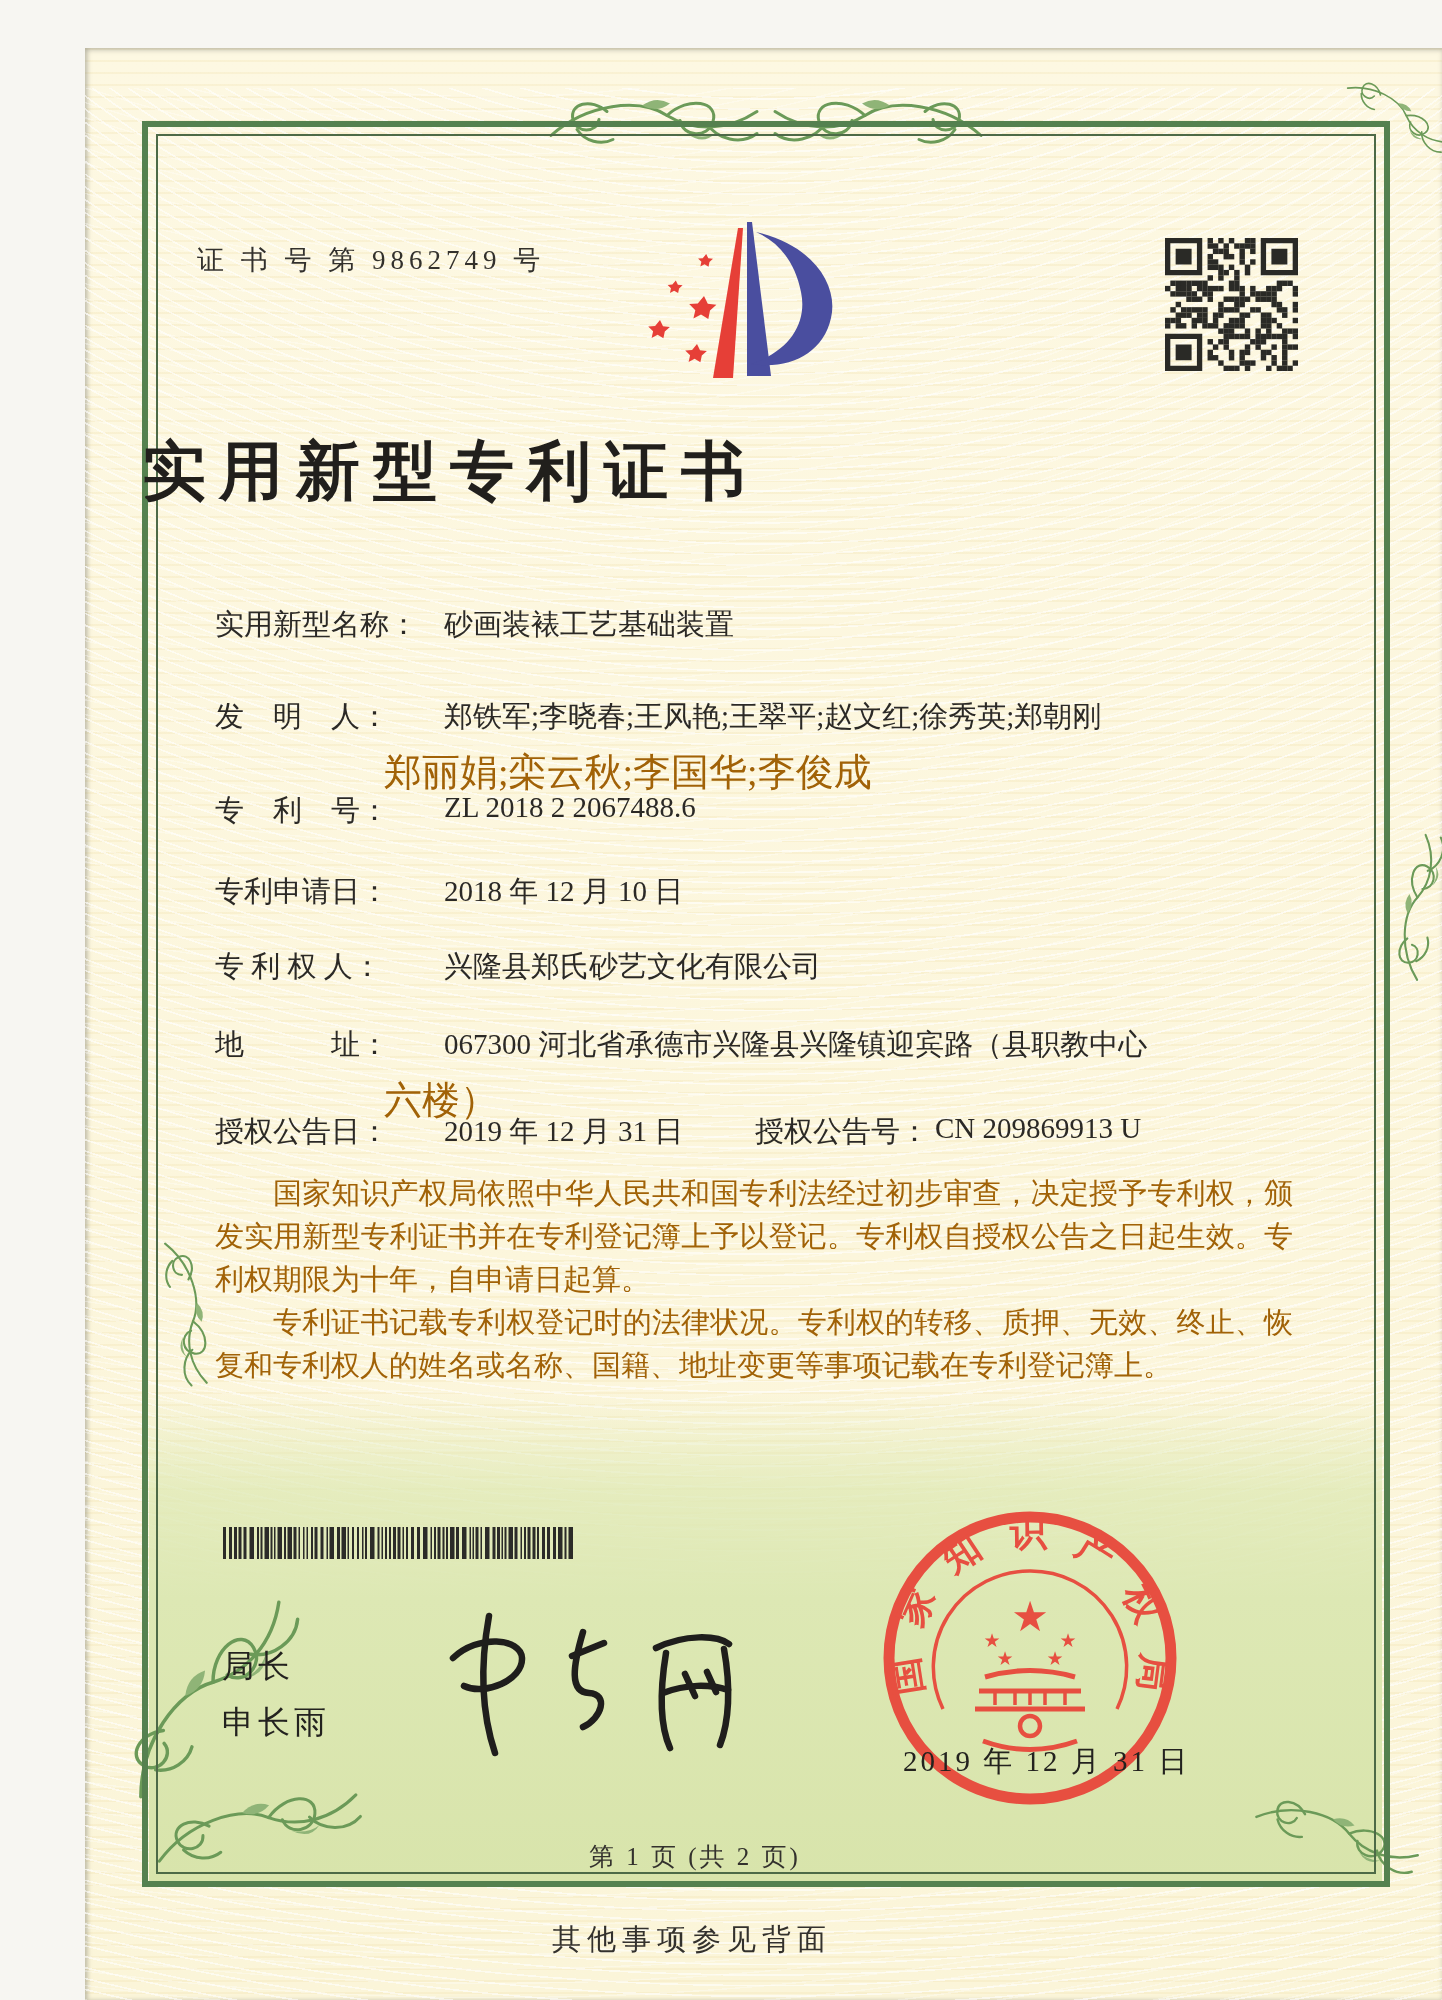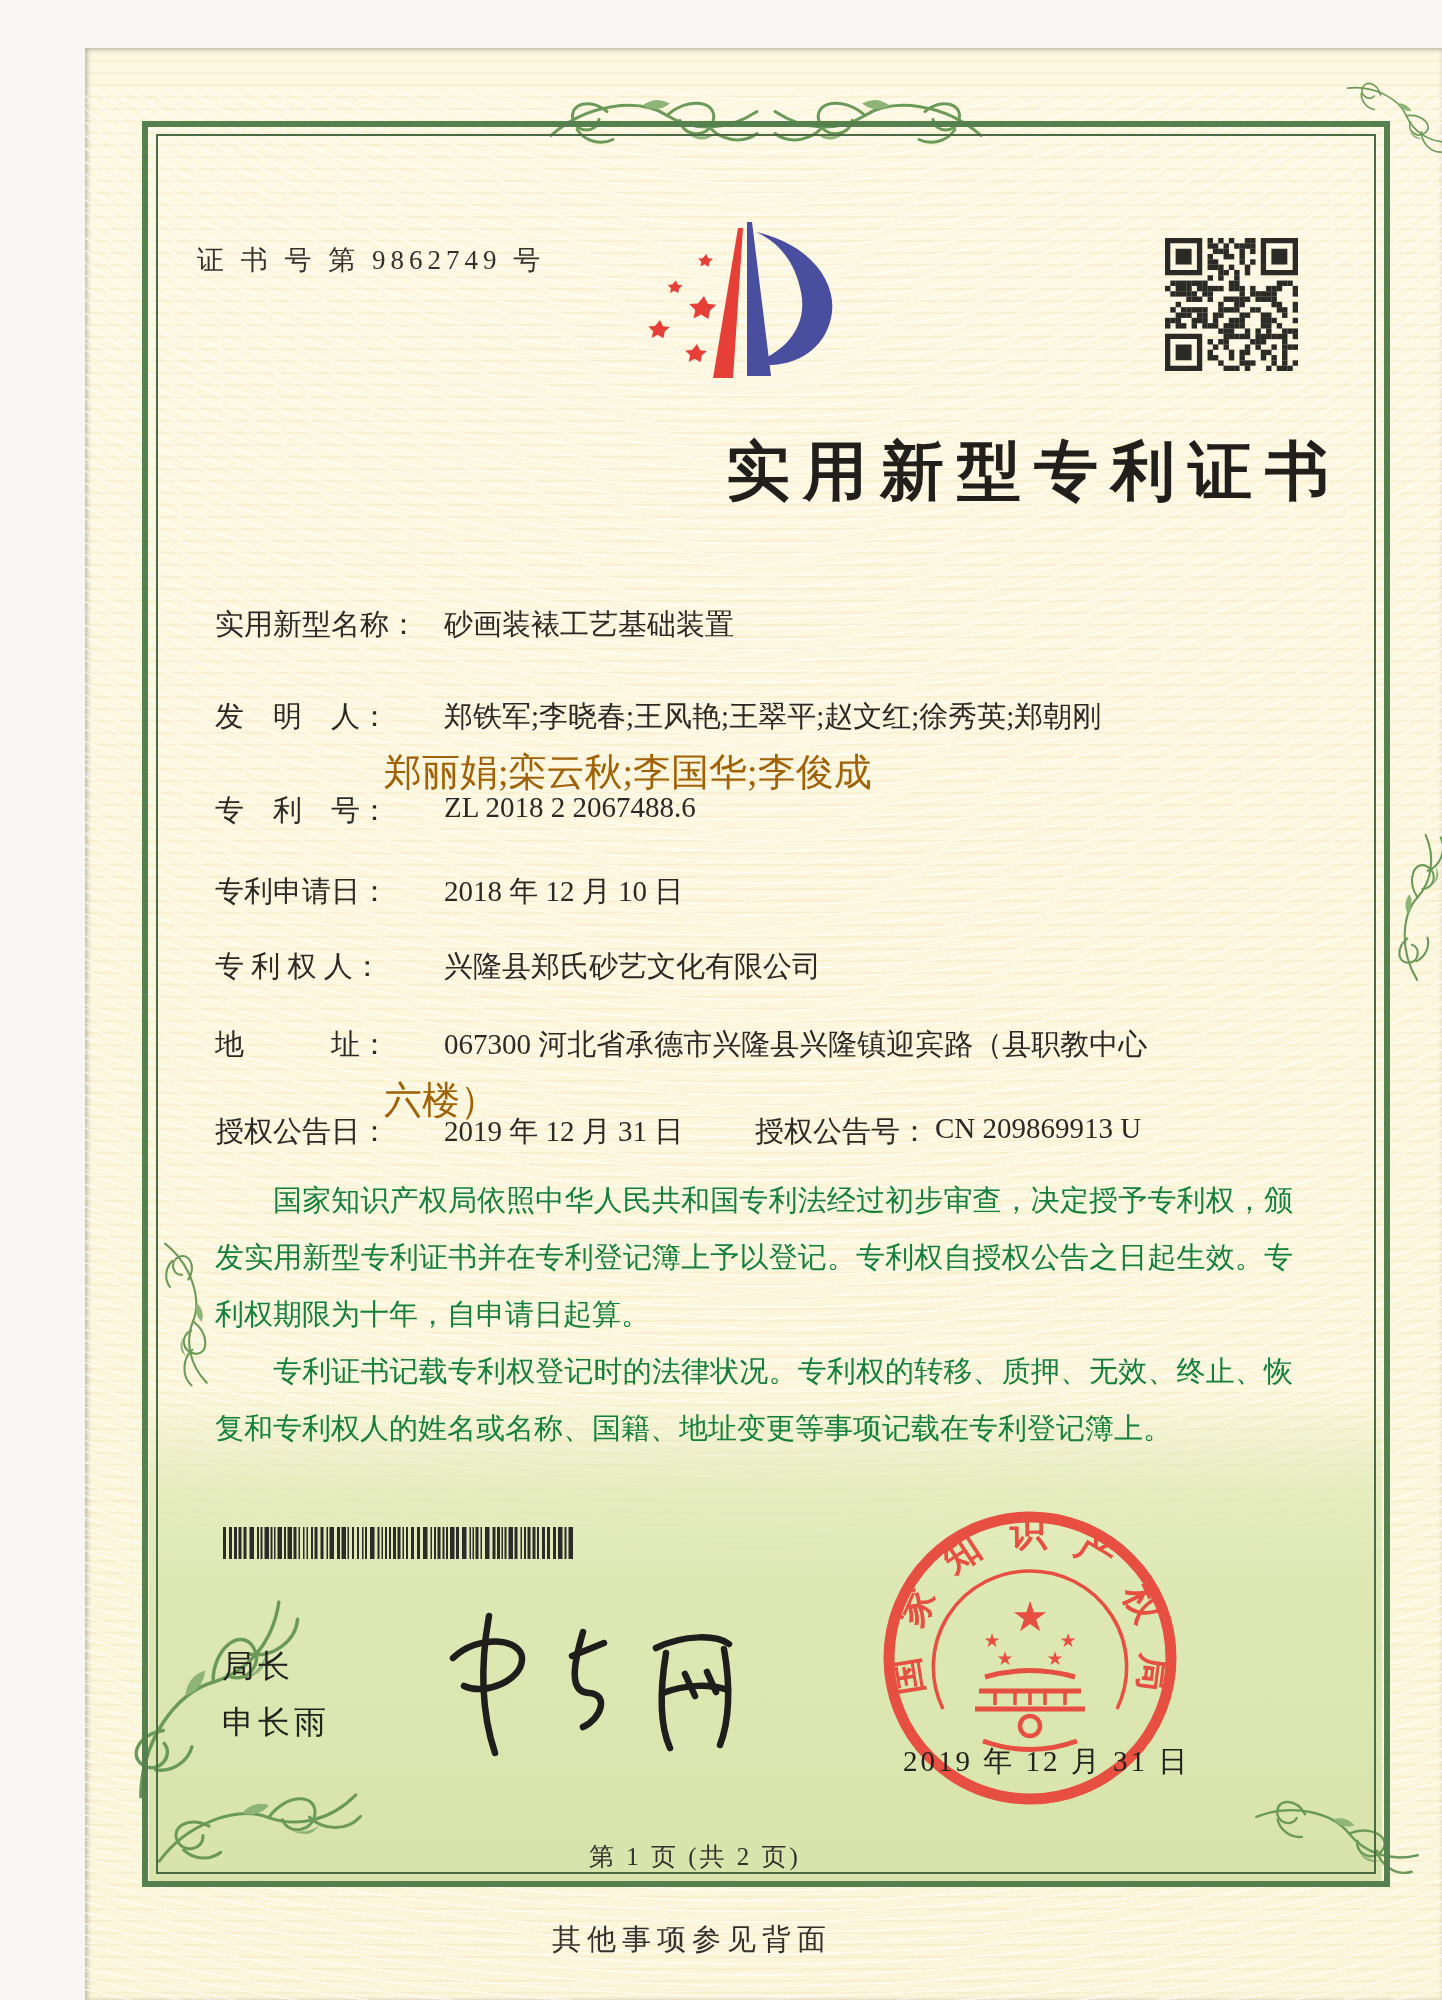--- a/index.html
+++ b/index.html
@@ -30,32 +30,32 @@
   .frame-outer{
     position:absolute;left:142px;top:121px;width:1248px;height:1766px;
     border:6px solid #55814f;box-sizing:border-box;
   }
   .frame-inner{
     position:absolute;left:156px;top:134px;width:1220px;height:1740px;
     border:2px solid #4d6a47;box-sizing:border-box;
   }
   .cert-no{position:absolute;left:197px;top:230px;font-size:27px;letter-spacing:5px;color:#33312d;white-space:nowrap;margin-top:12px;}
   .title{
-    position:absolute;left:142px;top:428px;width:1200px;text-align:right;
+    position:absolute;left:142px;top:428px;width:1200px;text-align:left;
     font-size:64px;font-weight:700;letter-spacing:13px;color:#211f1c;white-space:nowrap;
   }
   .row{position:absolute;left:0;top:0;width:1442px;height:40px;font-size:29px;}
   .flabel{position:absolute;left:215px;white-space:nowrap;color:#2b2926;}
   .fvalue{position:absolute;left:408px;white-space:nowrap;color:#2b2926;margin-left:36px;}
   .fvalue2{position:absolute;left:384px;white-space:nowrap;color:#a16207;font-size:38px;}
   .flabel-r{position:absolute;left:755px;white-space:nowrap;color:#2b2926;}
   .fvalue-r{position:absolute;left:935px;white-space:nowrap;color:#2b2926;}
   .paras{
     position:absolute;left:215px;top:1172px;width:1078px;
-    font-size:29px;line-height:57px;text-align:justify;color:#15803d;
+    font-size:29px;line-height:43px;text-align:justify;color:#a16207;
   }
   .paras p{margin:0;text-indent:2em;}
   .barcode{position:absolute;left:223px;top:1527px;width:352px;height:32px;}
   .director{position:absolute;left:222px;top:1638px;font-size:32px;line-height:56px;color:#23221f;letter-spacing:4px;}
   .signature{position:absolute;left:423px;top:1596px;width:340px;height:180px;}
   .seal{position:absolute;left:879px;top:1507px;width:302px;height:302px;opacity:.94;}
   .seal-date{position:absolute;left:903px;top:1742px;font-size:29px;letter-spacing:3px;color:#23221f;white-space:nowrap;}
   .page-info{position:absolute;left:142px;top:1840px;width:1106px;text-align:center;font-size:25px;letter-spacing:3px;color:#33312d;}
   .back-note{position:absolute;left:142px;top:1920px;width:1100px;text-align:center;font-size:29px;letter-spacing:6px;color:#33312d;}
   .logo{position:absolute;left:643px;top:218px;width:214px;height:168px;}

